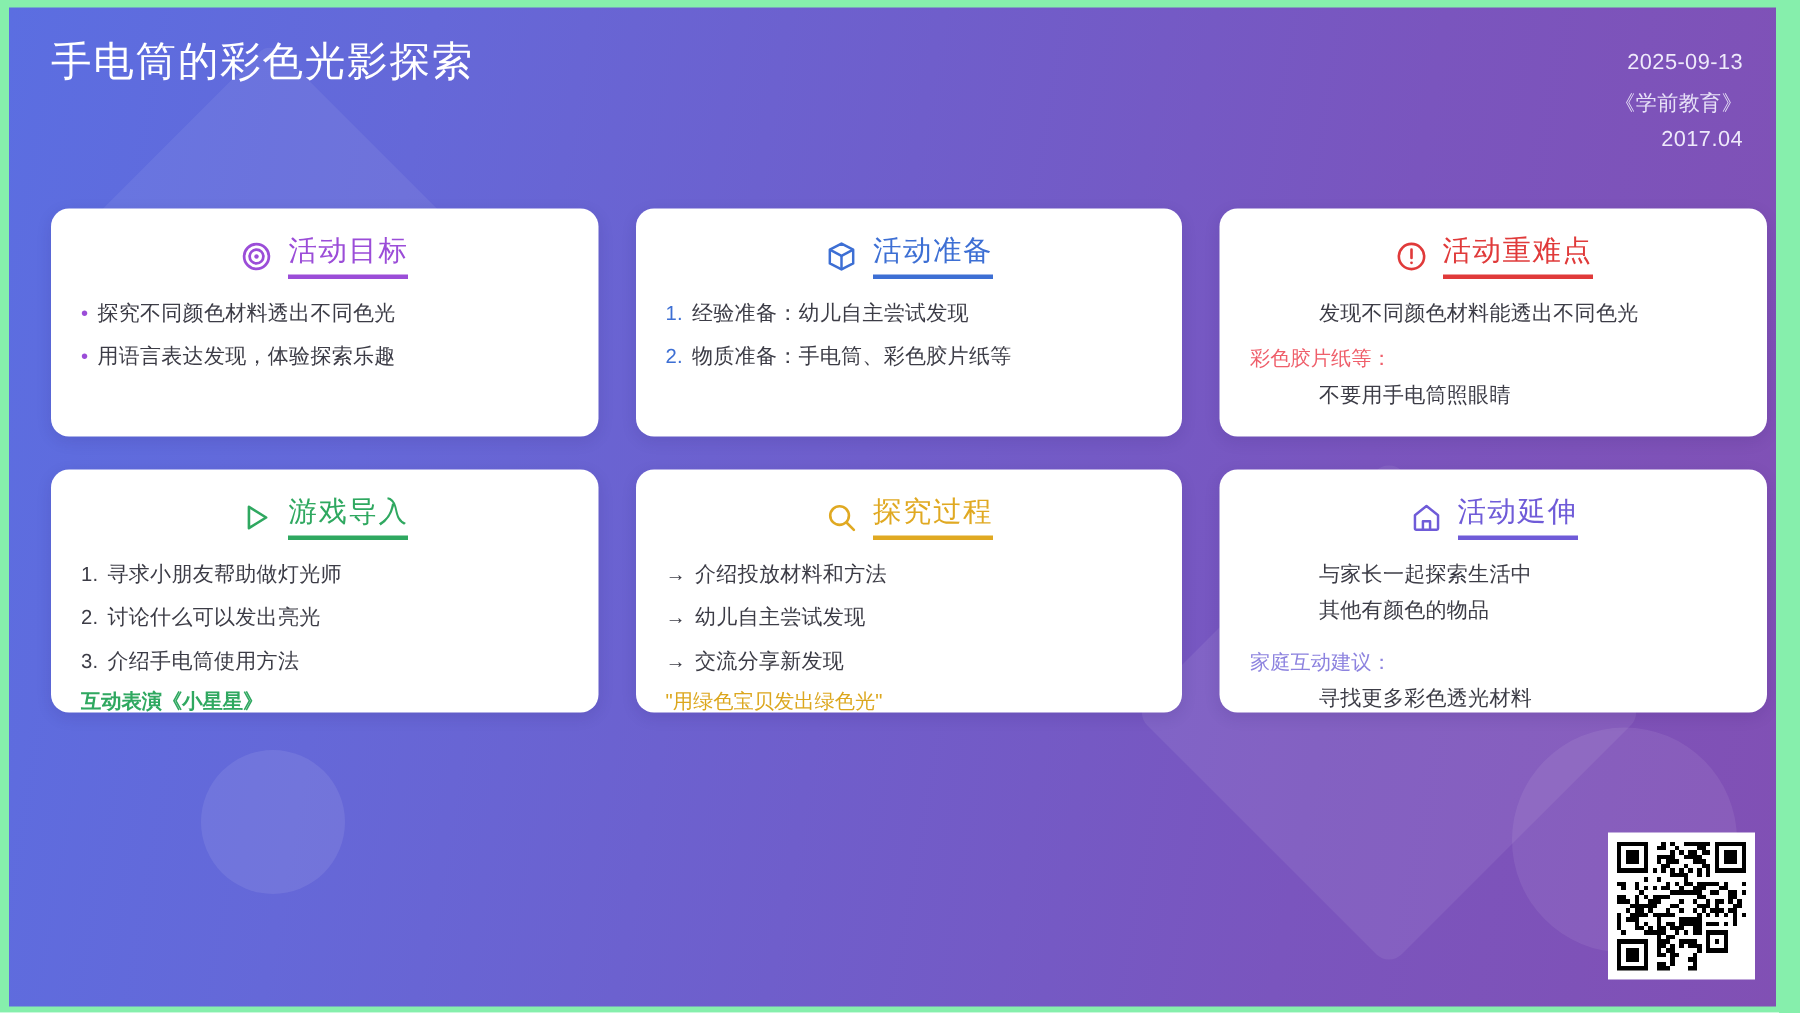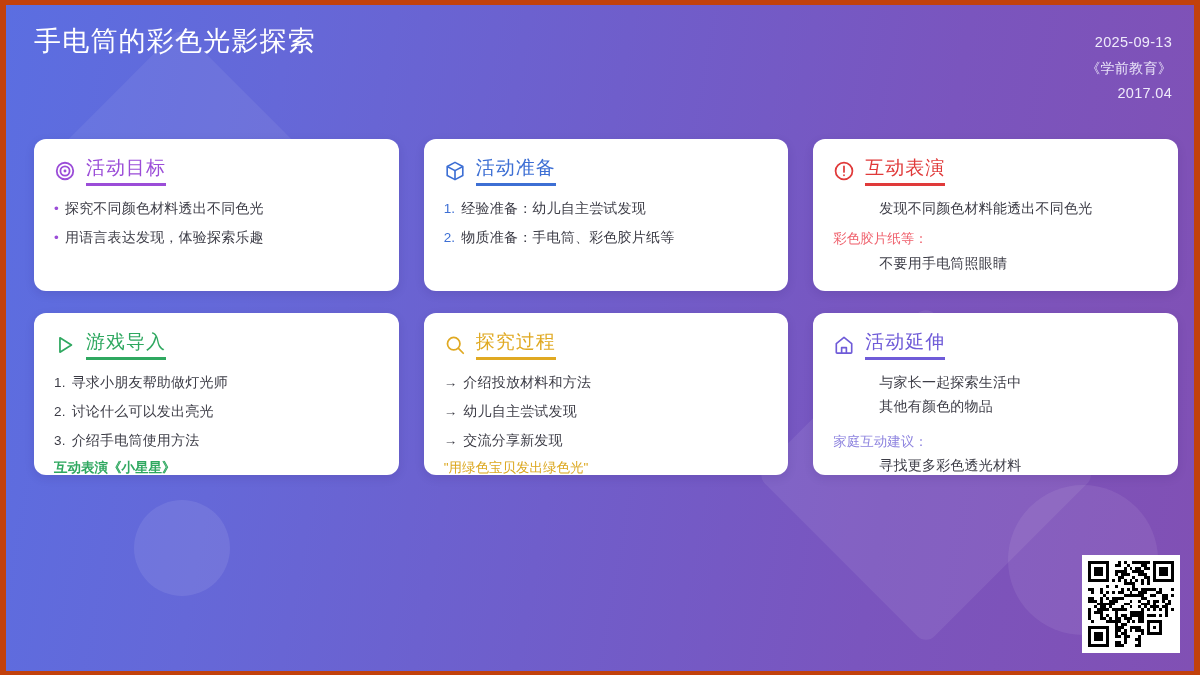--- a/index.html
+++ b/index.html
@@ -7,22 +7,22 @@
     width: 1200px; height: 675px;
     font-family: "Liberation Sans", "DejaVu Sans", sans-serif;
     background: #ffffff;
     overflow: hidden;
   }
 
   
   #slide {
     position: relative;
     width: 1200px; height: 675px;
-    background: #c2410c;
-    padding: 5px 6px 4px 6px;
+    background: #86efac;
+    padding: 5px 16px 4px 6px;
   }
   #canvas {
     position: relative;
     width: 100%; height: 100%;
     background: linear-gradient(100deg, #5b6ee1 0%, #6568d8 22%, #6f5ecb 48%, #7a55be 74%, #8150b4 100%);
     overflow: hidden;
   }
 
   
   .deco { position: absolute; pointer-events: none; }
@@ -87,20 +87,21 @@
   .card {
     background: #ffffff;
     border-radius: 12px;
     padding: 18px 20px 14px 20px;
     box-shadow: 0 3px 10px rgba(40,20,90,0.13);
     overflow: hidden;
   }
   .card-head {
     display: flex; align-items: center; gap: 10px;
     margin-bottom: 4px;
+    justify-content: center;
   }
   .card-icon {
     width: 22px; height: 22px;
     display: flex; align-items: center; justify-content: center;
     flex: 0 0 22px;
   }
   .card-icon svg { display: block; }
   .card-title {
     font-size: 19px; font-weight: 400; letter-spacing: 1px;
     padding-bottom: 4px;
@@ -215,21 +216,21 @@
 
       <div class="card">
         <div class="card-head">
           <span class="card-icon c-red">
             <svg width="22" height="22" viewBox="0 0 24 24" fill="none" stroke="currentColor" stroke-width="1.9" stroke-linecap="round">
               <circle cx="12" cy="12" r="9.2"></circle>
                 <path d="M12 7v6"></path>
                 <circle cx="12" cy="16.6" r="1" fill="currentColor" stroke="none"></circle>
             </svg>
           </span>
-          <span class="card-title c-red">互动表演</span>
+          <span class="card-title c-red">活动重难点</span>
         </div>
         <div class="card-body compact">
           <div class="body-text">发现不同颜色材料能透出不同色光</div>
           <div class="note-red">彩色胶片纸等：</div>
           <div class="body-text">不要用手电筒照眼睛</div>
         </div>
       </div>
 
       <div class="card">
         <div class="card-head">

